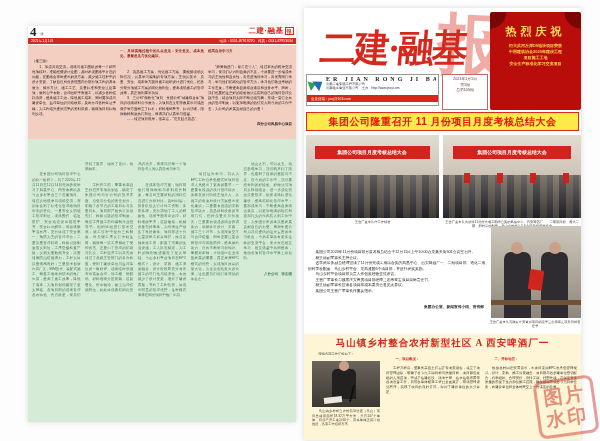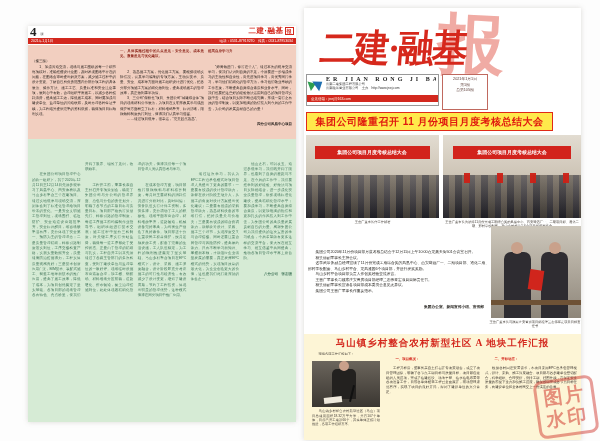--- a/index.html
+++ b/index.html
@@ -45,21 +45,21 @@
   .mh-orgs .sh{font-size:6.5px;line-height:8px;color:#333;white-space:nowrap;}
   .mh-mailbar{height:7px;background:#d3281e;overflow:hidden;}
   .mh-mailbar .sh{font-size:7px;line-height:14px;color:#ffe;padding-left:8px;white-space:nowrap;}
   .mh-issue{position:absolute;left:138px;top:66px;width:46px;height:36px;border:1px solid #c0695f;background:#fff;z-index:3;overflow:hidden;text-align:center;}
   .mh-issue .sh{font-size:7.5px;line-height:11px;color:#5a3a35;width:200%;padding-top:2px;}
   .mh-congrats{position:absolute;left:186px;top:4px;width:91px;height:98px;background:#b90d0b;border-radius:2px;z-index:3;overflow:hidden;
     background-image:radial-gradient(circle at 0% 0%,#7a0605 0 16px,transparent 17px),radial-gradient(circle at 100% 0%,#7a0605 0 16px,transparent 17px);}
   .mh-congrats-title{margin-top:12px;text-align:center;font:bold 11px "Liberation Serif",serif;color:#ffd95e;letter-spacing:4px;}
   .mh-congrats-lines{margin-top:4px;overflow:hidden;height:50px;}
   .mh-congrats-lines .sh{font-size:8px;line-height:12px;color:#ffd24a;text-align:center;font-weight:bold;}
-  .rp-headline{position:absolute;left:2px;top:104px;width:247px;height:19px;background:#ffe94b;border:1.5px solid #e02a17;color:#e0190f;font-weight:bold;font-size:10px;display:flex;align-items:center;justify-content:center;letter-spacing:.5px;white-space:nowrap;}
+  .rp-headline{position:absolute;left:2px;top:104px;width:273px;height:19px;background:#ffe94b;border:1.5px solid #e02a17;color:#e0190f;font-weight:bold;font-size:10px;display:flex;align-items:center;justify-content:center;letter-spacing:.5px;white-space:nowrap;}
   .photo{position:absolute;overflow:hidden;background:linear-gradient(180deg,#e2dcd1 0%,#cfc6b8 45%,#9a9488 100%);}
   .photo1{left:2px;top:127px;width:133px;height:83px;}
   .photo2{left:139px;top:127px;width:138px;height:83px;}
   .photo .banner{position:absolute;left:7%;top:13%;width:86%;height:16%;background:#d2231c;color:#fff;display:flex;align-items:center;justify-content:center;overflow:hidden;}
   .photo .banner span{font-size:8px;font-weight:bold;transform:scale(.62);white-space:nowrap;}
   .photo .crowd{position:absolute;left:0;right:0;bottom:0;height:52%;background:repeating-linear-gradient(90deg,rgba(43,42,52,.9) 0 6px,rgba(86,78,70,.85) 6px 12px,rgba(30,30,40,.92) 12px 19px,rgba(70,64,58,.85) 19px 26px);}
   .photo .crowd::after{content:"";position:absolute;inset:0;background:linear-gradient(180deg,rgba(200,190,175,.35),rgba(0,0,0,.25));}
   .photo .certs{position:absolute;left:4%;right:4%;top:46%;height:12%;background:repeating-linear-gradient(90deg,transparent 0 15px,rgba(205,32,22,.95) 15px 21px,transparent 21px 33px);}
   .cap{position:absolute;overflow:hidden;}
   .cap .sh{font-size:6.5px;line-height:8px;color:#4a443e;text-align:center;}
@@ -168,20 +168,29 @@
       </div>
 
       <div class="mh-issue shwrap">
         <div class="sh">
           <div>2021年1月1日</div>
           <div>第1期</div>
           <div>总第105期</div>
         </div>
       </div>
 
+      <div class="mh-congrats">
+        <div class="mh-congrats-title">热烈庆祝</div>
+        <div class="mh-congrats-lines shwrap">
+          <div class="sh" style="white-space:pre-line;">恒大滨河左岸D9地块项目荣获
+中国建筑协会2020年建设工程
+项目施工工地
+安全生产标准化学习交流项目</div>
+        </div>
+      </div>
     </div>
 
     <div class="rp-headline">集团公司隆重召开 11 月份项目月度考核总结大会</div>
 
     <div class="photo photo1">
       <div class="banner">
           <span>集团公司项目月度考核总结大会</span>
         </div>
       <div class="crowd"></div>
     </div>
@@ -217,21 +226,21 @@
       <div class="man man1"></div>
       <div class="man man2"></div>
       <div class="folder"></div>
       <div class="deskline"></div>
     </div>
     <div class="cap shwrap" style="left:185px;top:312px;width:92px;height:12px;">
       <div class="sh">王营广董事长与魏家庄安置房项目部经理兰志伟签定项目目标责任书</div>
     </div>
 
     <div class="rp-bottom">
-      <div class="rp-bottom-headline">马山镇乡村整合农村新型社区 A 地块工作汇报</div>
+      <div class="rp-bottom-headline">马山镇乡村整合农村新型社区 A 西安啤酒厂一</div>
 
       <div class="b-intro shwrap">
         <div class="sh">　　现将各项工作汇报如下：</div>
       </div>
 
       <div class="photo photo-desk">
         <div class="desk-man"></div>
         <div class="paper"></div>
         <div class="mic"></div>
       </div>

